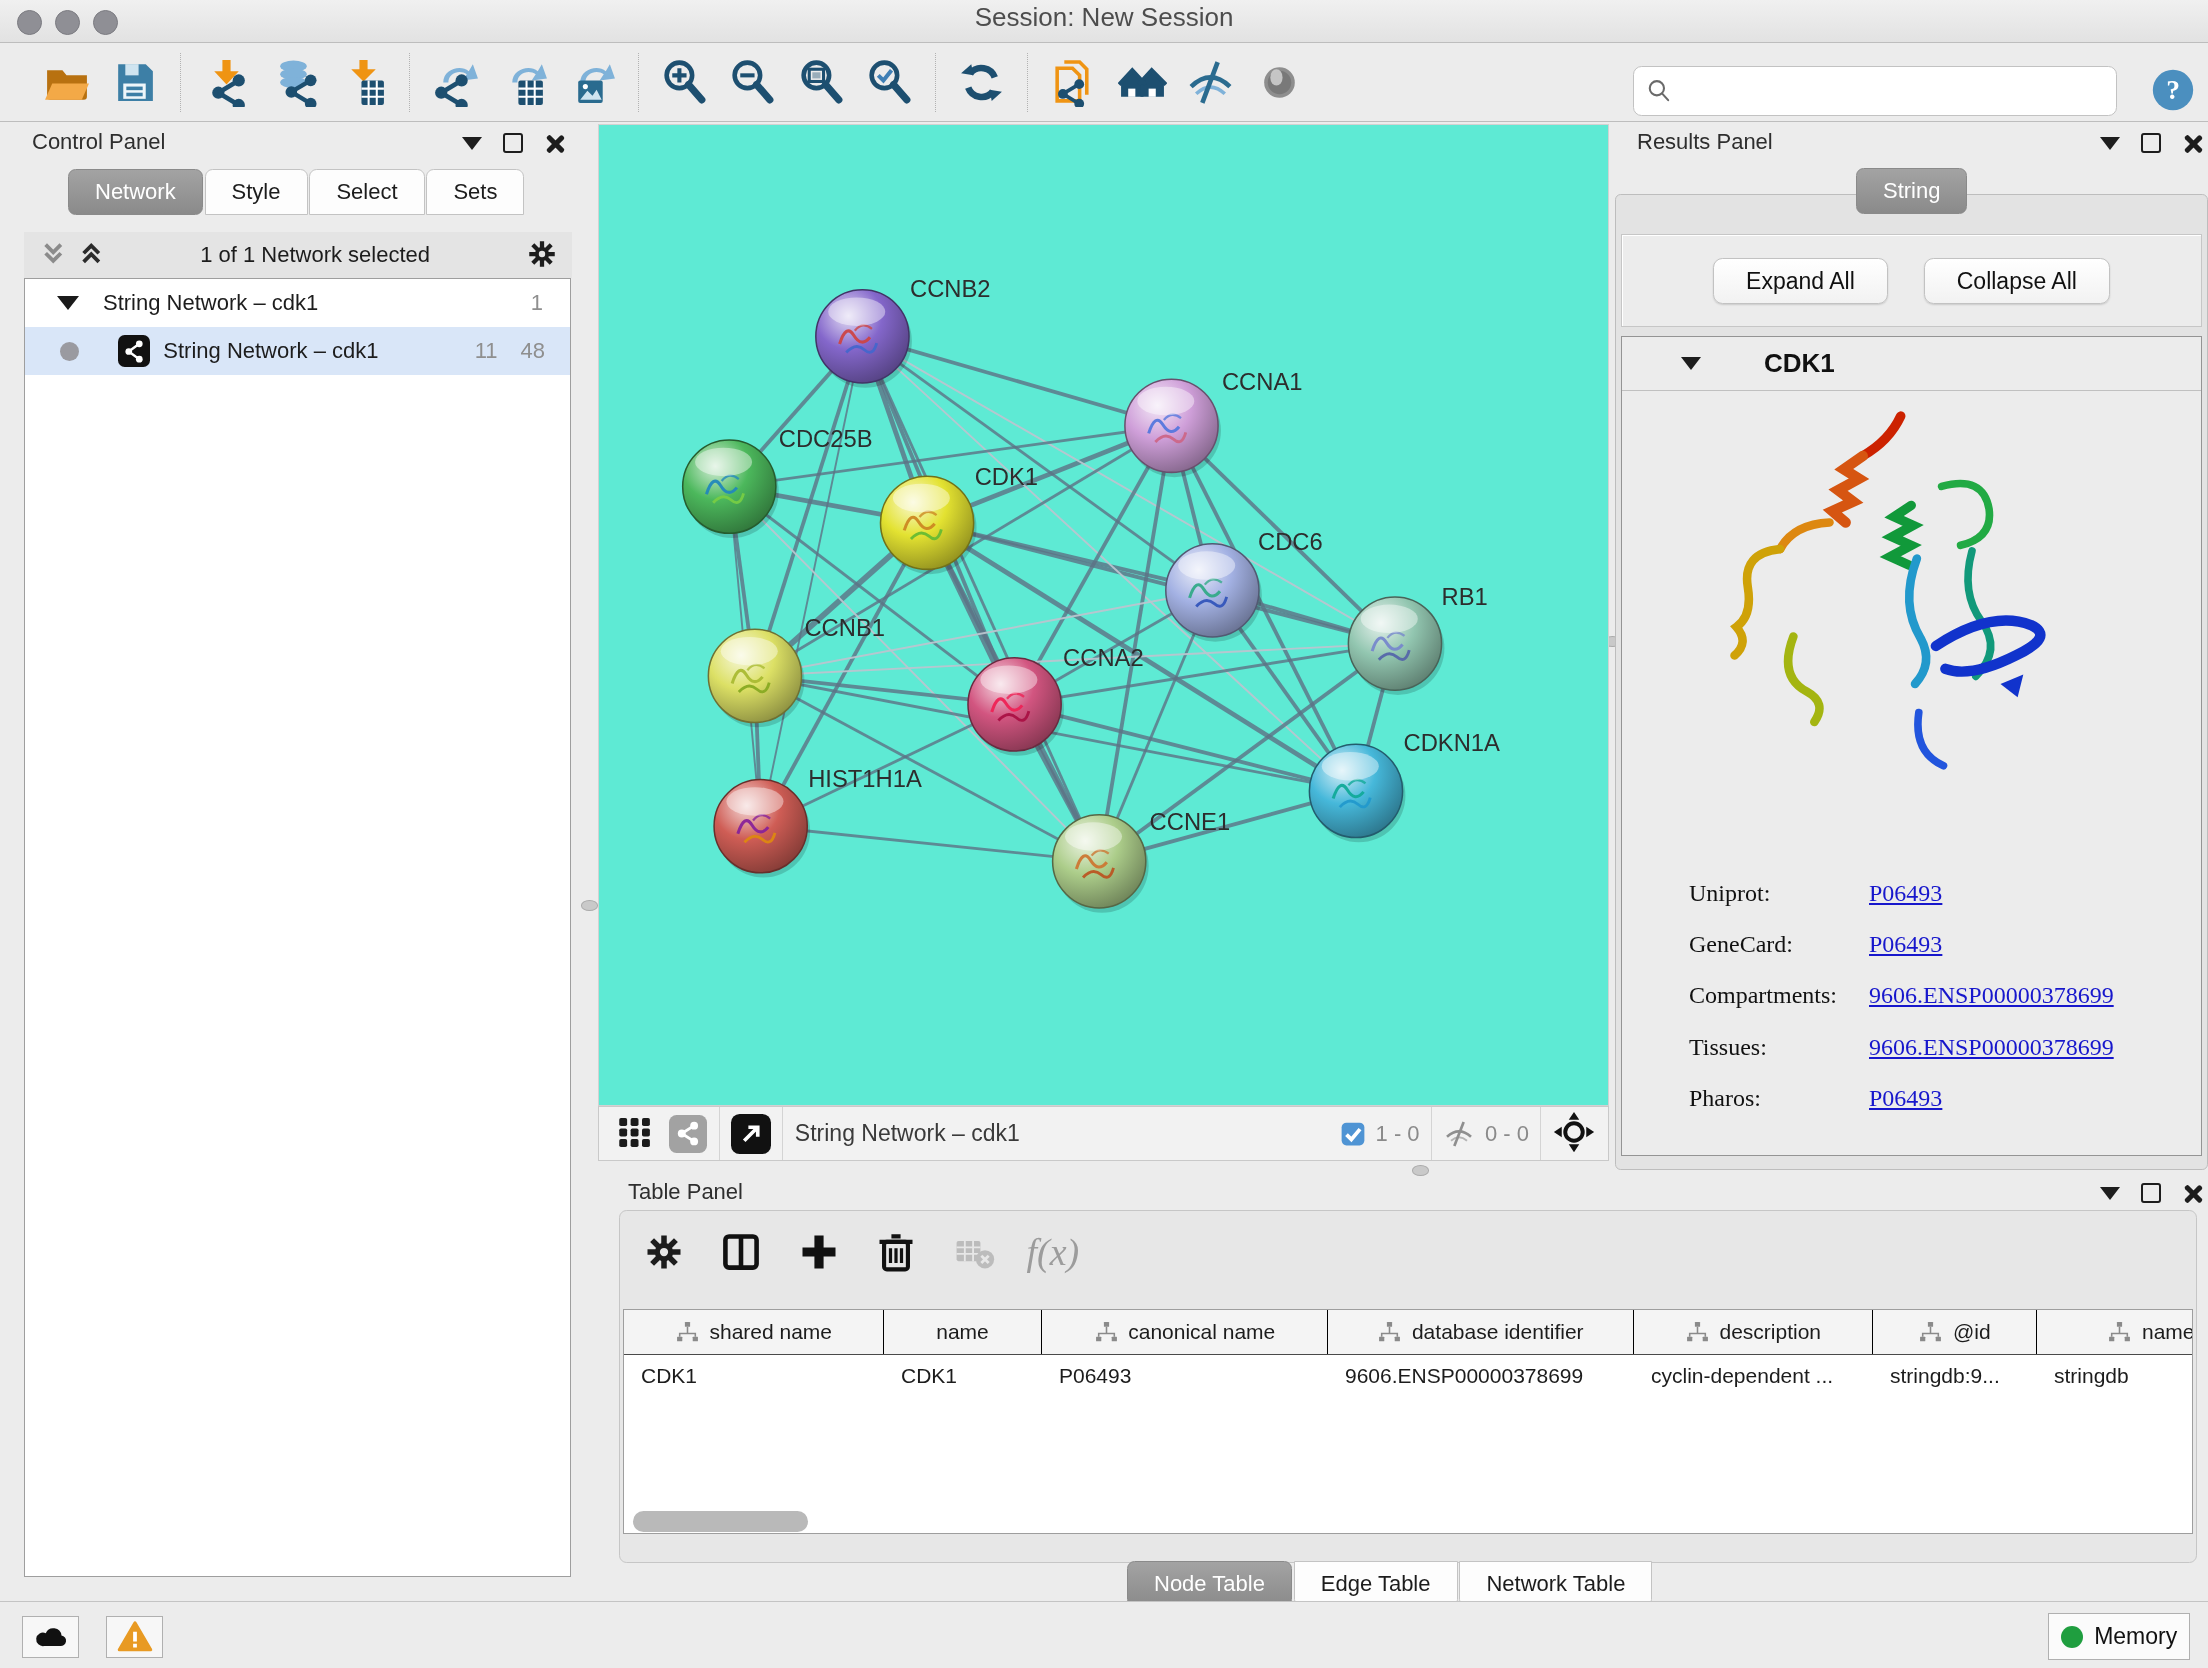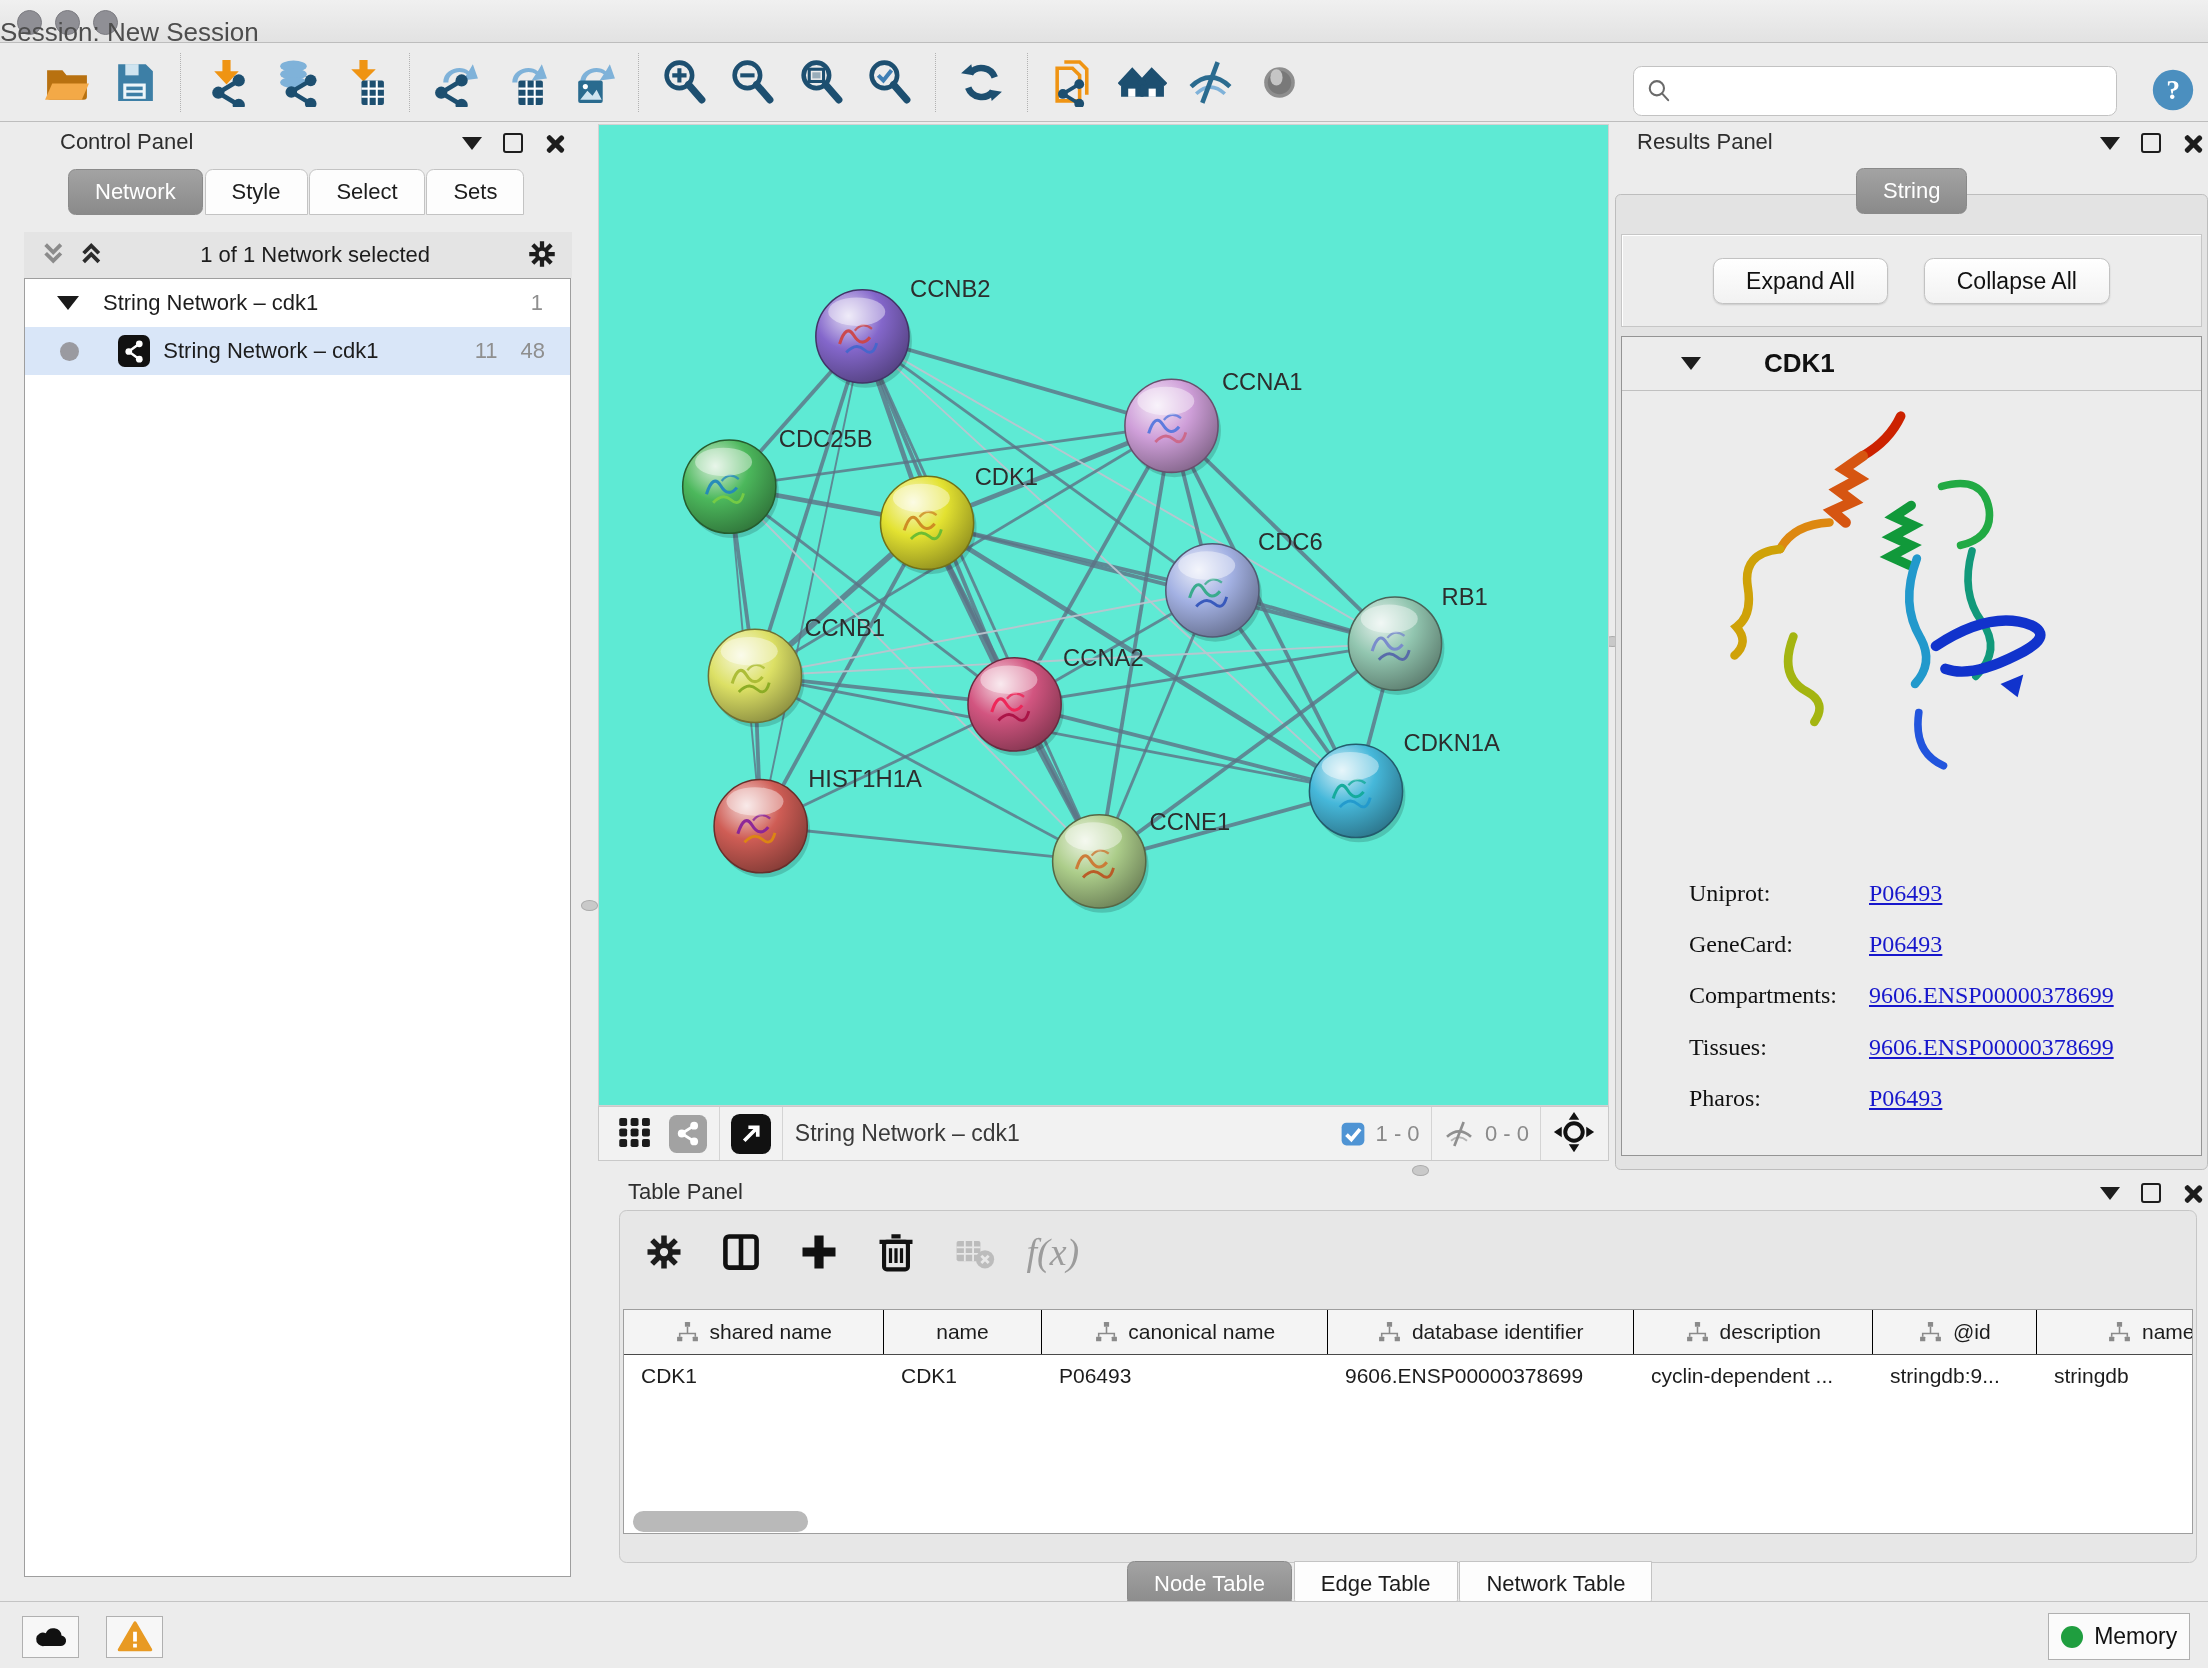--- a/index.html
+++ b/index.html
@@ -1,21 +1,21 @@
 <!DOCTYPE html>
 <html style="font-size:15px"><head>
 <meta charset="utf-8">
 <style>
   html,body{margin:0;padding:0;width:2208px;height:1668px;overflow:hidden;
     background:#ececec;font-family:"Liberation Sans",sans-serif;-webkit-font-smoothing:antialiased;}
   .abs{position:absolute;}
   
   .titlebar{position:absolute;left:0;top:0;width:2208px;height:42px;background:linear-gradient(#f0f0f0,#e2e2e2);border-bottom:1px solid #bdbdbd;}
   .tl{position:absolute;top:9.5px;width:23px;height:23px;border-radius:50%;background:#8f8f95;border:1px solid #7b7b81;}
-  .win-title{position:absolute;top:17px;left:0;width:100%;font-size:26px;color:#4d4d4d;}
+  .win-title{position:absolute;top:2px;left:0;width:100%;text-align:center;font-size:26px;color:#4d4d4d;}
   
   .toolbar{position:absolute;left:0;top:43px;width:2208px;height:79px;background:#ececec;border-bottom:1px solid #bdbdbd;display:flex;align-items:center;padding-left:32px;box-sizing:border-box;}
   .tbicon{width:55px;height:53px;margin:0 6.7px;display:flex;align-items:center;justify-content:center;}
   .tbicon svg{width:49px;height:49px;}
   .tbsep{width:0;height:59px;border-left:1.9px dotted #b2b2b2;margin:0 11.4px;}
   .searchbox{position:absolute;left:1633px;top:66px;width:482px;height:48px;background:#fff;border:1.9px solid #c2c2c2;border-radius:8.6px;display:flex;align-items:center;}
   .searchbox svg{width:28.5px;height:28.5px;margin-left:11.4px;}
   .searchbox input{border:none;outline:none;flex:1;font-size:21px;margin-left:7.6px;background:transparent;font-family:"Liberation Sans",sans-serif;}
   
   .panel-title{font-size:22px;color:#2e2e2e;}
@@ -243,21 +243,21 @@
     </svg>
   <input type="text" placeholder="" style="">
 </div>
 <div class="abs" style="left:2151px;top:68px;width:44px;height:44px">
   <svg viewBox="0 0 48 48">
       <circle cx="24" cy="24" r="22" fill="#4b8fbf"></circle>
       <text x="24" y="34" font-size="30" font-weight="bold" text-anchor="middle" fill="#fff" font-family="Liberation Serif,serif">?</text>
     </svg>
 </div>
 
-<div class="abs panel-title" style="left:60px;top:129px">Control Panel</div>
+<div class="abs panel-title" style="left:32px;top:129px">Control Panel</div>
 <div class="win-icons" style="left:462px;top:133px">
   <span class="wi-arrow"></span>
   <span class="wi-float"></span>
   <span class="wi-close"></span>
 </div>
 <div class="abs tabrow" id="cp-tabs" style="left:68px;top:169px">
     <div class="tab sel">Network</div>
     <div class="tab">Style</div>
     <div class="tab">Select</div>
     <div class="tab">Sets</div>

